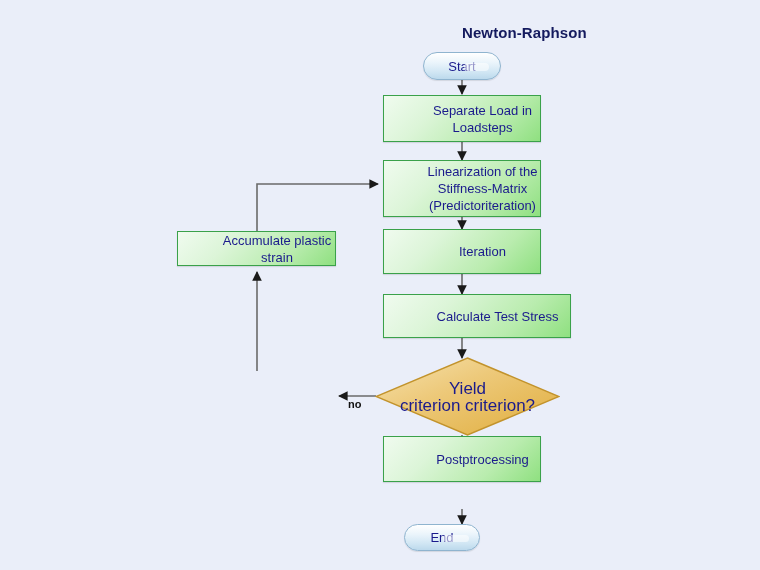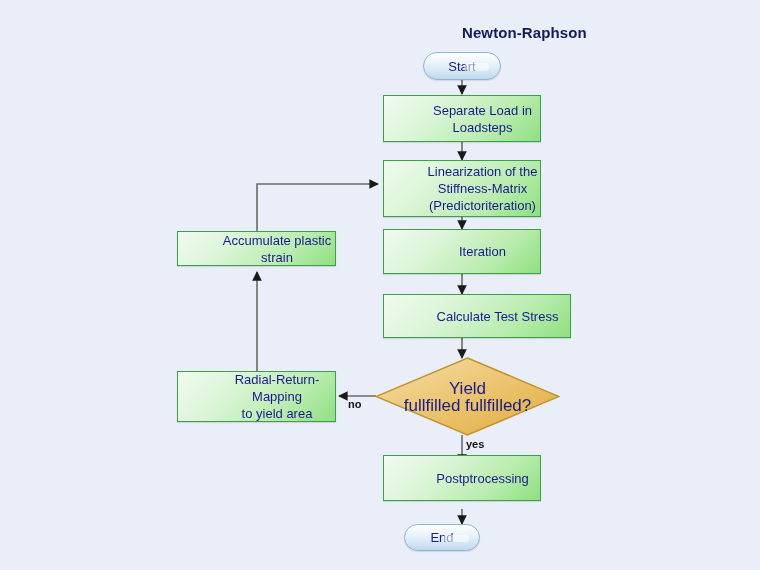--- a/index.html
+++ b/index.html
@@ -190,38 +190,32 @@
           <stop offset="0%" stop-color="#f6e2ae"></stop>
           <stop offset="40%" stop-color="#edc97a"></stop>
           <stop offset="100%" stop-color="#e0ad3c"></stop>
         </linearGradient>
       </defs>
       <polygon points="92.5,1 184,39.5 92.5,78 1,39.5" fill="url(#decgrad)" stroke="#c2932c" stroke-width="1.4"></polygon>
     </svg>
     <div class="decision-label">
       <span>
         <span>Yield</span><br>
-        <span>fullfilled fullfilled?</span>
+        <span>criterion criterion?</span>
       </span>
     </div>
   </div>
 
-  <div class="node process" style="left:383px; top:455px; width:158px; height:46px;">
+  <div class="node process" style="left:383px; top:436px; width:158px; height:46px;">
     <span>Postptrocessing</span>
   </div>
 
   <div class="node terminator" style="left:404px; top:524px; width:76px; height:27px;">
     <span>End</span>
     <span class="glint"></span>
   </div>
 
   <div class="node process" style="left:177px; top:231px; width:159px; height:35px;">
     <span>Accumulate plastic strain</span>
   </div>
 
-  <div class="node process" style="left:177px; top:371px; width:159px; height:51px;">
-    <span>
-      <span>Radial-Return-Mapping</span><br>
-      <span>to yield area</span>
-    </span>
-  </div>
 
 </div>
 
 </body></html>

